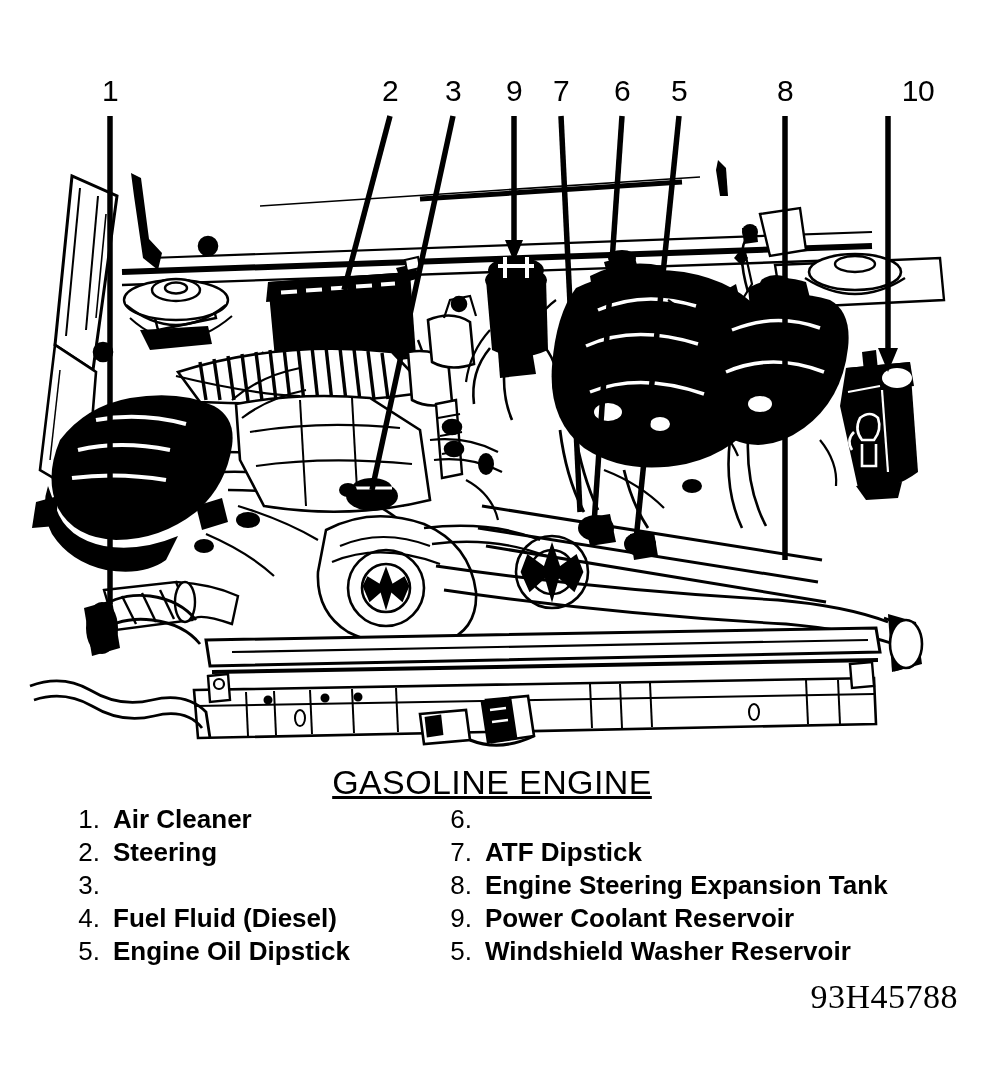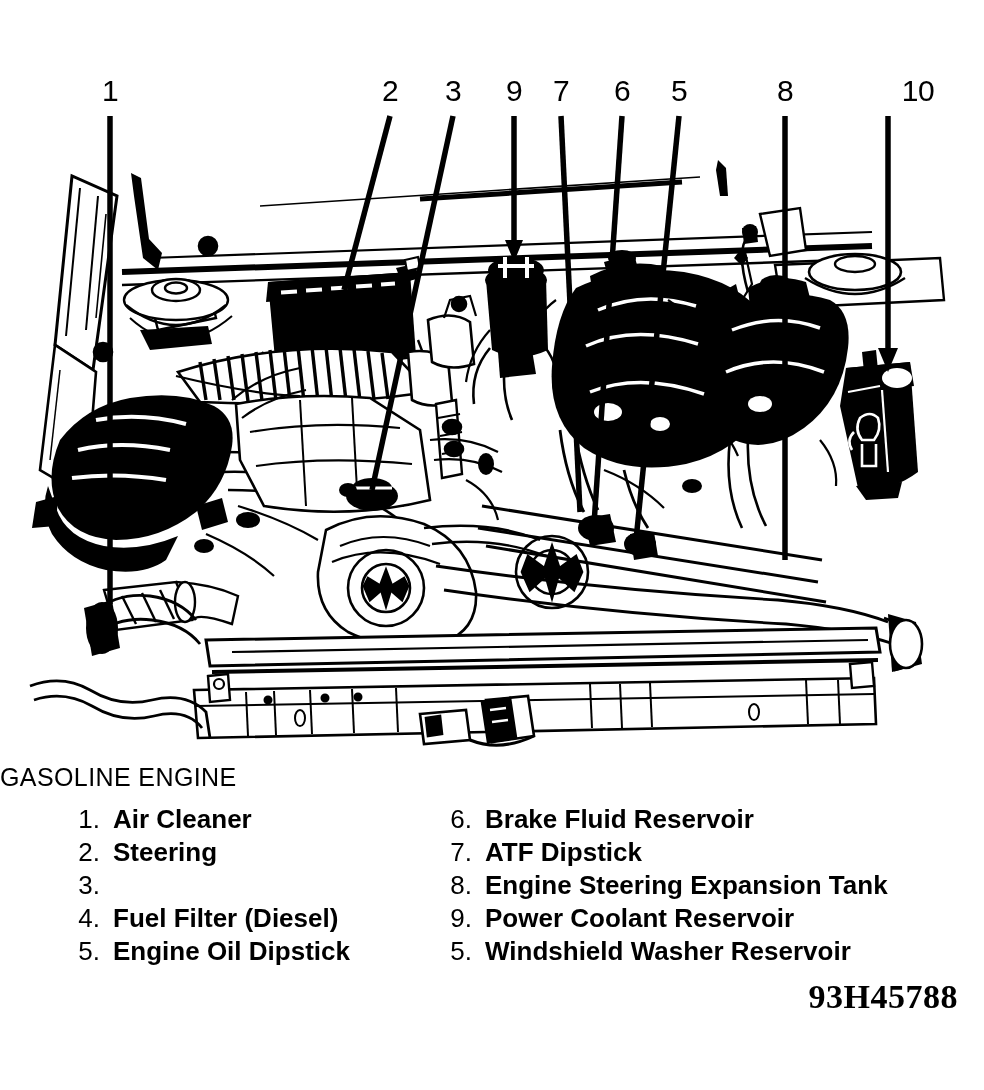--- a/index.html
+++ b/index.html
@@ -49,25 +49,26 @@
     height: 770px;
     display: block;
   }
 
   
   #caption-title {
     position: absolute;
     left: 0;
     top: 763px;
     width: 984px;
-    text-align: left;
+    text-align: center;
     font-family: "Liberation Sans", sans-serif;
-    font-size: 25px;
+    font-size: 34px;
     letter-spacing: 0.4px;
     color: #000;
+    text-decoration: underline;
   }
 
   
   #legend {
     position: absolute;
     left: 52px;
     top: 803px;
     width: 900px;
   }
   .legend-col {
@@ -97,21 +98,21 @@
     padding-left: 13px;
     font-weight: bold;
   }
 
   
   #part-number {
     position: absolute;
     right: 26px;
     top: 978px;
     font-family: "Liberation Serif", serif;
-    font-weight: bold;
+    font-weight: normal;
     font-size: 34px;
     letter-spacing: 0.5px;
     color: #000;
   }
 </style>
 </head>
 <body>
 
 <div id="page">
 
@@ -533,32 +534,31 @@
       </div>
       <div class="legend-row">
         <span class="legend-num">2.</span>
         <span class="legend-label">Steering</span>
       </div>
       <div class="legend-row">
         <span class="legend-num">3.</span>
       </div>
       <div class="legend-row">
         <span class="legend-num">4.</span>
-        <span class="legend-label">Fuel Filter (Diesel)</span>
+        <span class="legend-label">Fuel Fluid (Diesel)</span>
       </div>
       <div class="legend-row">
         <span class="legend-num">5.</span>
         <span class="legend-label">Engine Oil Dipstick</span>
       </div>
     </div>
 
     <div class="legend-col" id="legend-col-right">
       <div class="legend-row">
         <span class="legend-num">6.</span>
-        <span class="legend-label">Brake Fluid Reservoir</span>
       </div>
       <div class="legend-row">
         <span class="legend-num">7.</span>
         <span class="legend-label">ATF Dipstick</span>
       </div>
       <div class="legend-row">
         <span class="legend-num">8.</span>
         <span class="legend-label">Engine Steering Expansion Tank</span>
       </div>
       <div class="legend-row">

